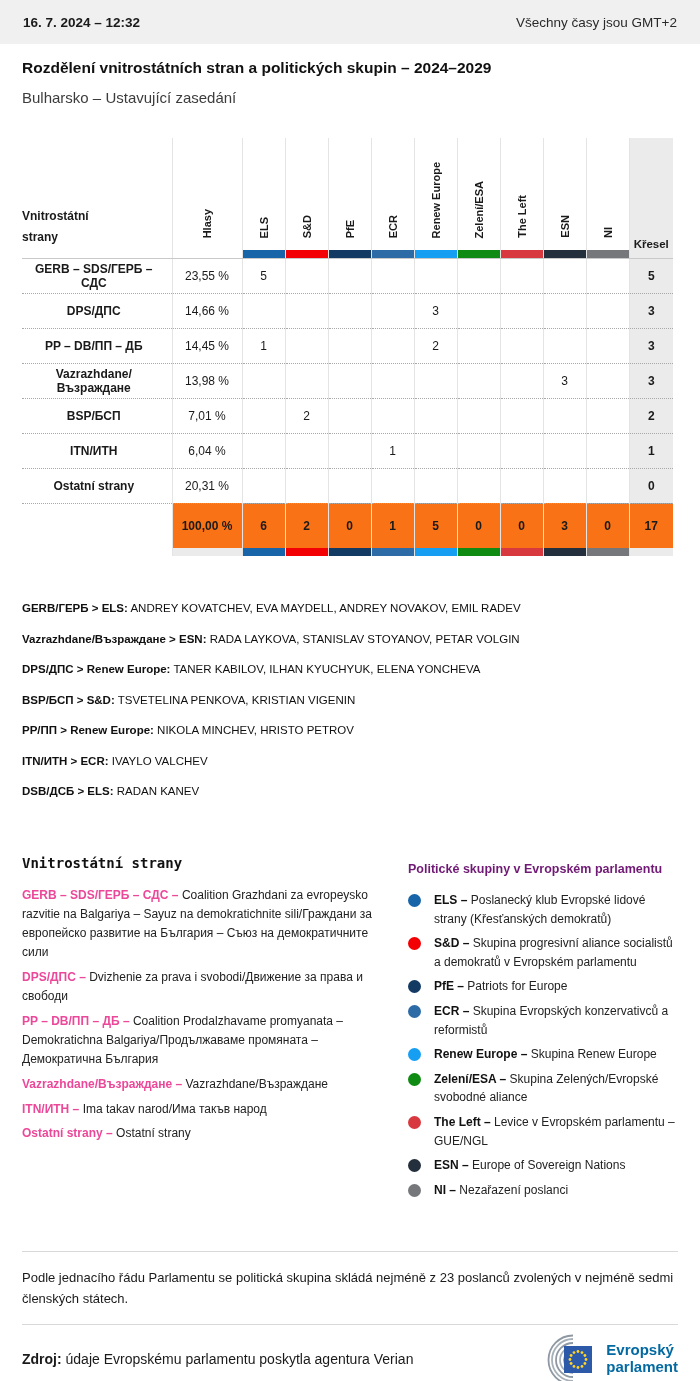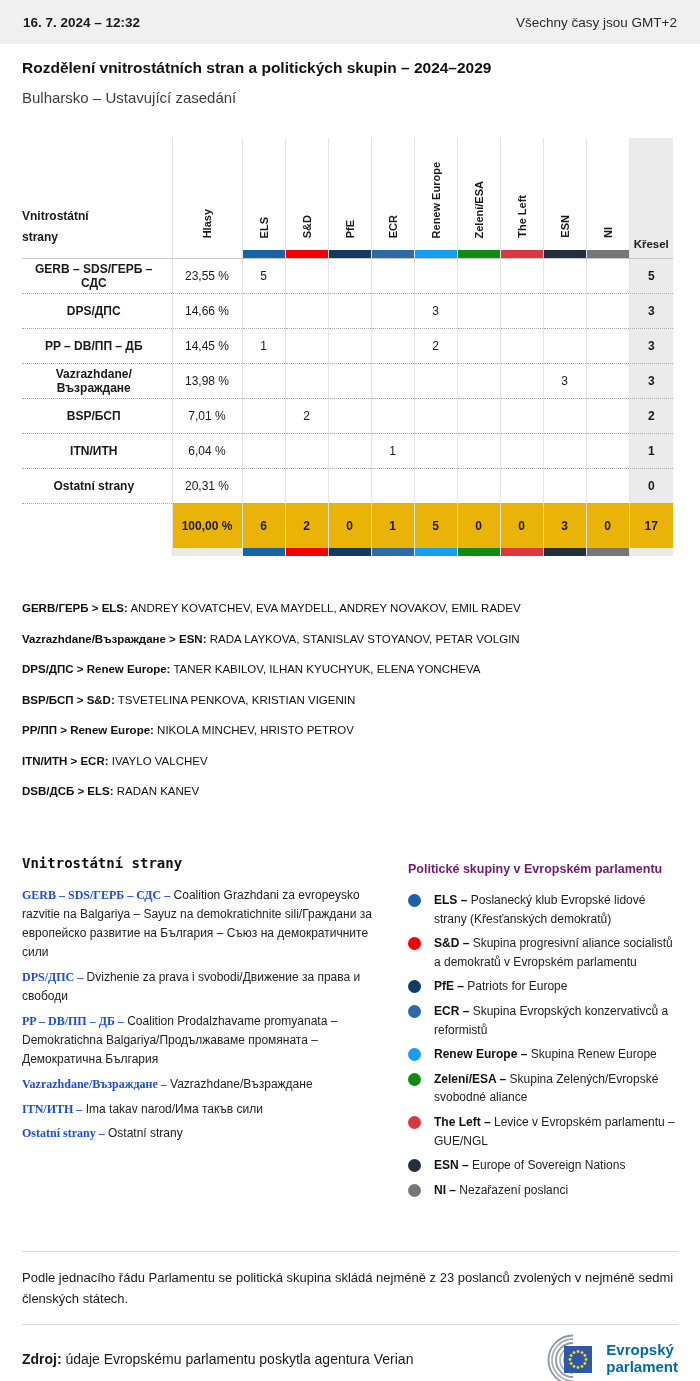--- a/index.html
+++ b/index.html
@@ -46,40 +46,40 @@
   }
   .th-seats { background: #ebebeb; text-align: center; font-size: 11.5px; padding-bottom: 5px; }
   .barrow td, .barrow2 td { height: 8px; }
   .barrow td { border-bottom: 1px solid #c9c9c9; }
   .seatbg { background: #ebebeb; }
 
   tbody.rows td { height: 35px; border-bottom: 1px dotted #a9a9a9; font-size: 12px; text-align: center; }
   tbody.rows .c-party { text-align: center; font-weight: 700; padding-right: 6px; }
   .c-seats { background: #ebebeb; font-weight: 700; }
 
-  .trow td { height: 45px; background: #eab308; font-weight: 700; font-size: 12px; text-align: center; }
+  .trow td { height: 45px; background: #f97316; font-weight: 700; font-size: 12px; text-align: center; }
   .trow .c-empty { background: #fff; }
   .barrow2 td { border: none; }
   .barrow2 td:nth-child(n+3) { border-left: 1px solid #e4e4e4; }
 
   
   .meps { margin-top: 46px; }
   .meps p { font-size: 11.5px; margin-bottom: 18.5px; color: #101010; }
   .meps b { font-weight: 700; }
 
   
   .cols { display: flex; gap: 26px; margin-top: 58px; }
   .col-left { width: 360px; flex: none; }
   .col-right { flex: 1; }
   .col-left h3 {
     font-family: "DejaVu Sans Mono", monospace;
     font-size: 14px; font-weight: 700; margin-bottom: 15px; color:#111;
   }
   .col-left p { font-size: 12px; line-height: 1.58; margin-bottom: 6px; color: #222; }
-  .col-left b { color: #1d4ed8; font-family: Liberation Serif, serif; }
+  .col-left b { color: #ec4899; }
   .col-right h3 { font-size: 12.5px; font-weight: 700; margin: 7px 0 15px; color:#701a75; }
   .legend-item { display: flex; gap: 13px; margin-bottom: 6px; }
   .dot { width: 13px; height: 13px; border-radius: 50%; flex: none; margin-top: 3px; }
   .legend-text { font-size: 12px; line-height: 1.55; color: #222; }
   .legend-text b { color: #111; }
 
   
   .footer { position: absolute; left: 22px; right: 22px; top: 1251px; }
   .rule { border-top: 1px solid #d9d9d9; }
   .note { font-size: 13px; line-height: 1.62; margin: 15px 0 15px; color: #1a1a1a; }
@@ -292,21 +292,21 @@
       <p><b>DSB/ДСБ &gt; ELS:</b> <span>RADAN KANEV</span></p>
     </div>
 
     <div class="cols">
       <div class="col-left">
         <h3>Vnitrostátní strany</h3>
         <p><b>GERB – SDS/ГЕРБ – СДС –</b> <span>Coalition Grazhdani za evropeysko razvitie na Balgariya – Sayuz na demokratichnite sili/Граждани за европейско развитие на България – Съюз на демократичните сили</span></p>
         <p><b>DPS/ДПС –</b> <span>Dvizhenie za prava i svobodi/Движение за права и свободи</span></p>
         <p><b>PP – DB/ПП – ДБ –</b> <span>Coalition Prodalzhavame promyanata – Demokratichna Balgariya/Продължаваме промяната – Демократична България</span></p>
         <p><b>Vazrazhdane/Възраждане –</b> <span>Vazrazhdane/Възраждане</span></p>
-        <p><b>ITN/ИТН –</b> <span>Ima takav narod/Има такъв сили</span></p>
+        <p><b>ITN/ИТН –</b> <span>Ima takav narod/Има такъв народ</span></p>
         <p><b>Ostatní strany –</b> <span>Ostatní strany</span></p>
       </div>
       <div class="col-right">
         <h3>Politické skupiny v Evropském parlamentu</h3>
         <div class="legend-item">
           <span class="dot" style="background-color: rgb(23, 100, 168);"></span>
           <span class="legend-text"><b>ELS –</b> <span>Poslanecký klub Evropské lidové strany (Křesťanských demokratů)</span></span>
         </div>
         <div class="legend-item">
           <span class="dot" style="background-color: rgb(243, 0, 4);"></span>

